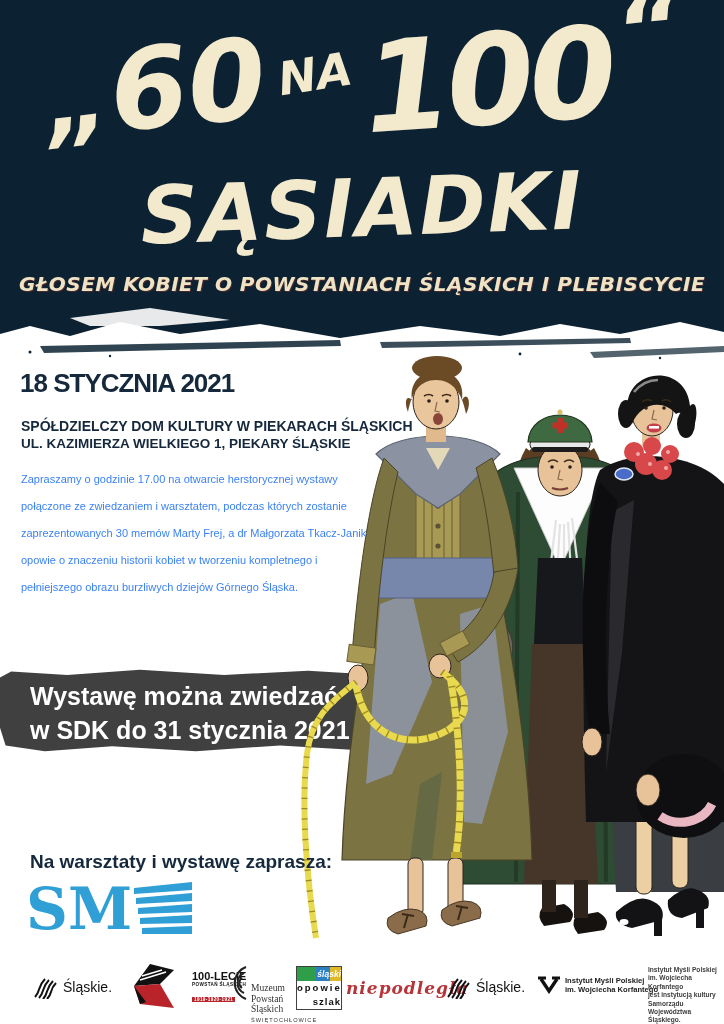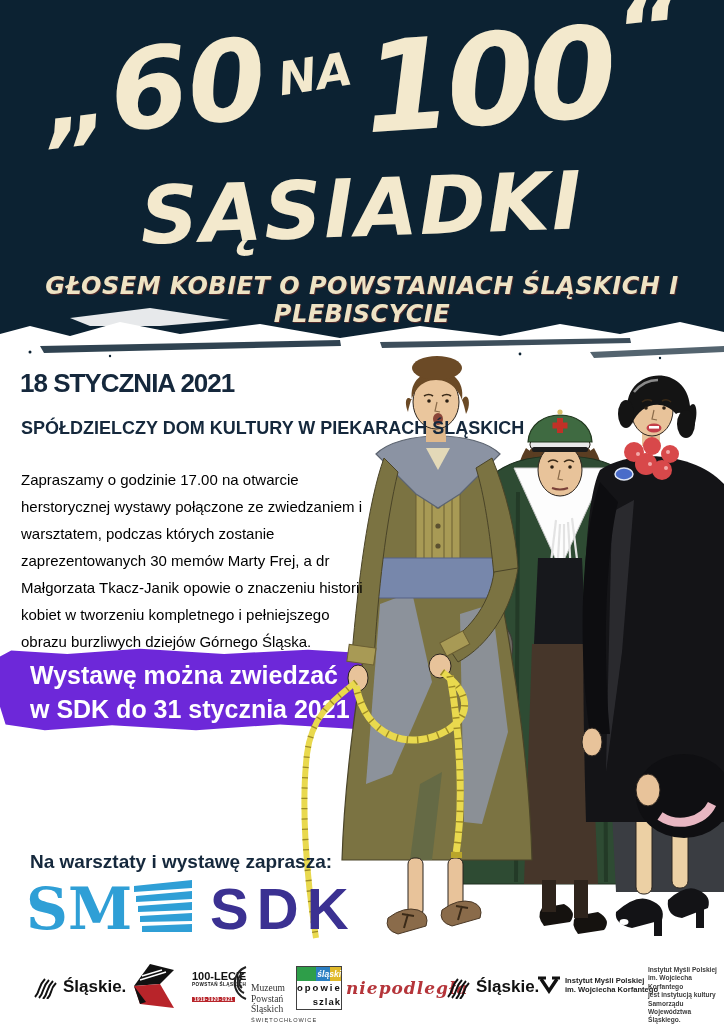--- a/index.html
+++ b/index.html
@@ -13,45 +13,45 @@
   .title-row span{display:inline-block;line-height:1;}
   .t-q1{font-size:96px;transform:rotate(-7deg);vertical-align:-10px;}
   .t-60{font-size:112px;transform:rotate(-5deg);margin-left:2px;}
   .t-na{font-size:46px;position:relative;top:-34px;margin:0 12px;transform:rotate(-9deg);}
   .t-100{font-size:126px;transform:rotate(-4deg);letter-spacing:-5px;}
   .t-q2{font-size:96px;position:relative;top:-62px;transform:rotate(-6deg);margin-left:4px;}
   .title2{position:absolute;top:162px;left:0;width:724px;text-align:center;color:#f3e9cd;
           font-family:"DejaVu Sans",sans-serif;font-weight:bold;font-style:italic;
           font-size:80px;letter-spacing:2px;transform:rotate(-2deg);z-index:1;}
   .subtitle{position:absolute;top:272px;left:0;width:724px;text-align:center;color:#eee3c4;
-            font-family:"DejaVu Sans",sans-serif;font-weight:bold;font-style:italic;font-size:24px;
+            font-family:"DejaVu Sans",sans-serif;font-weight:bold;font-style:italic;font-size:20px;
             letter-spacing:.5px;text-shadow:1px 1px 0 rgba(160,50,35,.45);z-index:1;}
   
   .date{position:absolute;left:20px;top:368px;font-size:26px;font-weight:bold;color:#15283c;
         letter-spacing:-1px;z-index:3;}
-  .venue{position:absolute;left:21px;top:418px;font-size:18px;font-weight:bold;color:#15283c;z-index:3;}
+  .venue{position:absolute;left:21px;top:418px;font-size:14px;font-weight:bold;color:#15283c;z-index:3;}
   .address{position:absolute;left:21px;top:436px;font-size:13.5px;font-weight:bold;color:#15283c;z-index:3;}
-  .desc{position:absolute;left:21px;top:466px;width:348px;font-size:15px;line-height:27px;
-        color:#000000;z-index:3;}
-  
-  .banner{position:absolute;left:0;top:648px;width:560px;height:84px;background:#6d28d9;z-index:1;
+  .desc{position:absolute;left:21px;top:466px;width:348px;font-size:11px;line-height:27px;
+        color:#3b82f6;z-index:3;}
+  
+  .banner{position:absolute;left:0;top:669px;width:560px;height:84px;background:#404040;z-index:1;
     clip-path:polygon(0% 10%,2% 3%,12% 7%,25% 1%,40% 7%,55% 2%,70% 8%,85% 3%,96% 8%,100% 16%,
                       99% 55%,100% 84%,94% 96%,80% 90%,65% 97%,50% 91%,35% 98%,20% 92%,8% 98%,1% 91%,0% 70%);}
   .banner .l1{position:absolute;left:30px;top:13px;font-size:25px;font-weight:bold;color:#fff;}
   .banner .l2{position:absolute;left:30px;top:47px;font-size:25px;font-weight:bold;color:#fff;}
   
   .invite{position:absolute;left:30px;top:851px;font-size:19px;font-weight:bold;color:#15283c;z-index:3;}
   .org-logos{position:absolute;left:26px;top:880px;display:flex;align-items:center;gap:16px;z-index:3;}
-  .sm-wrap{display:flex;align-items:flex-start;}
+  .sm-wrap{display:flex;align-items:center;}
   .sm-text{font-family:"DejaVu Serif",serif;font-weight:bold;font-size:58px;color:#2f9fd6;line-height:1;}
   .sdk-text{font-family:"Liberation Sans",sans-serif;font-weight:bold;font-size:58px;color:#3b3192;
             letter-spacing:8px;line-height:1;}
   
   .flogo{position:absolute;z-index:3;}
-  .slaskie{display:flex;align-items:center;gap:6px;font-size:17px;font-weight:bold;color:#111;}
+  .slaskie{display:flex;align-items:center;gap:6px;font-size:14px;font-weight:normal;color:#111;}
   .lg-100{display:flex;align-items:center;gap:16px;}
   .lg-100 .t1{font-size:11px;font-weight:bold;color:#111;line-height:12px;}
   .lg-100 .t2{font-size:4.6px;font-weight:bold;color:#111;letter-spacing:.4px;}
   .lg-100 .t3{font-size:4.6px;font-weight:bold;color:#fff;background:#b8242a;display:inline-block;
               padding:0 2px;letter-spacing:.4px;}
   .lg-muzeum{display:flex;align-items:flex-start;gap:3px;}
   .muzeum-txt{font-family:"Liberation Serif",serif;font-size:9.5px;color:#333;line-height:10.5px;margin-top:20px;}
   .muzeum-city{font-size:5.6px;letter-spacing:1px;color:#333;margin-top:2px;font-family:"Liberation Sans",sans-serif;}
   .lg-szlak{width:46px;height:44px;border:1px solid #404040;background:#fff;box-sizing:border-box;
             font-weight:bold;text-align:right;}
@@ -86,20 +86,21 @@
   </svg>
 
   <div class="title-row">
     <span class="t-q1">„</span><span class="t-60">60</span><span class="t-na">NA</span><span class="t-100">100</span><span class="t-q2">“</span>
   </div>
   <div class="title2">SĄSIADKI</div>
   <div class="subtitle">GŁOSEM KOBIET O POWSTANIACH ŚLĄSKICH I PLEBISCYCIE</div>
 
   <div class="date">18 STYCZNIA 2021</div>
   <div class="venue">SPÓŁDZIELCZY DOM KULTURY W PIEKARACH ŚLĄSKICH</div>
+  <div class="address">UL. KAZIMIERZA WIELKIEGO 1, PIEKARY ŚLĄSKIE</div>
   <div class="desc">Zapraszamy o godzinie 17.00 na otwarcie herstorycznej wystawy połączone ze zwiedzaniem i warsztatem, podczas których zostanie zaprezentowanych 30 memów Marty Frej, a dr Małgorzata Tkacz-Janik opowie o znaczeniu historii kobiet w tworzeniu kompletnego i pełniejszego obrazu burzliwych dziejów Górnego Śląska.</div>
 
   <div class="banner">
     <div class="l1">Wystawę można zwiedzać</div>
     <div class="l2">w SDK do 31 stycznia 2021 roku</div>
   </div>
 
   <svg class="ill-svg" viewBox="0 0 444 600">
 
     <g>
@@ -245,23 +246,20 @@
     <div class="sm-wrap">
       <span class="sm-text">SM</span>
       <svg width="62" height="54" viewBox="0 0 62 54">
         <polygon fill="#2f9fd6" points="2,6 60,0 60,8 2,12"></polygon>
         <polygon fill="#2f9fd6" points="4,16 60,11 60,19 4,22"></polygon>
         <polygon fill="#2f9fd6" points="6,26 60,22 60,30 6,32"></polygon>
         <polygon fill="#2f9fd6" points="8,36 60,33 60,41 8,42"></polygon>
         <polygon fill="#2f9fd6" points="10,46 60,44 60,52 10,52"></polygon>
       </svg>
     </div>
-    <div>
-      <span class="sdk-text">SDK</span>
-    </div>
   </div>
 
   <div class="flogo slaskie" style="left:33px;top:975px;">
     <svg width="24" height="24" viewBox="0 0 24 24">
       <g stroke="#111" stroke-width="2" fill="none">
         <path d="M2,22 C8,16 4,12 12,4"></path>
           <path d="M6,23 C12,17 8,13 16,5"></path>
         <path d="M10,24 C16,18 12,14 20,6"></path>
           <path d="M14,24 C20,18 16,15 23,8"></path>
       </g>

